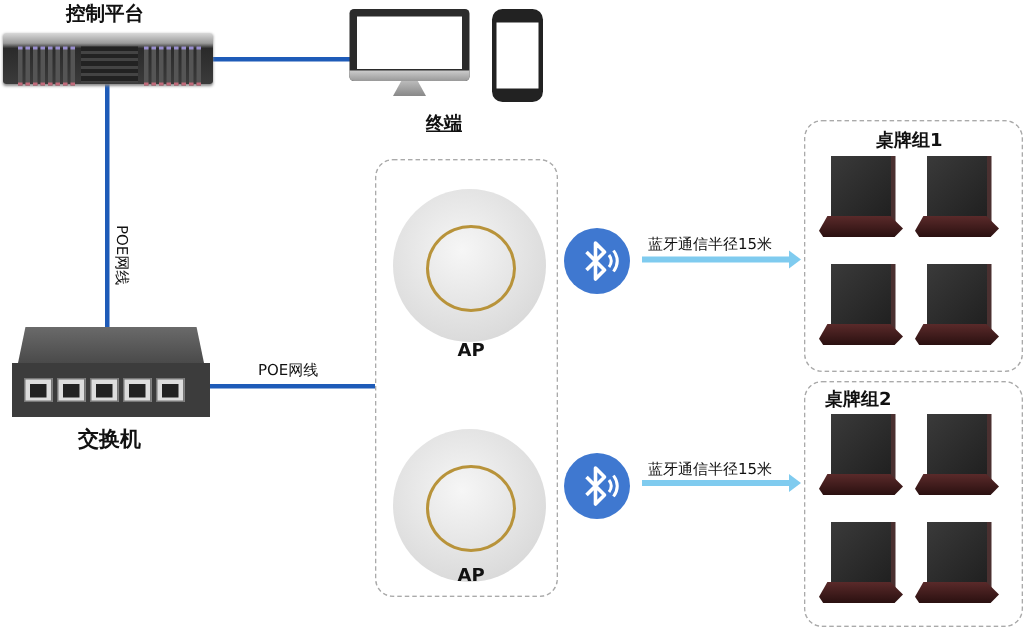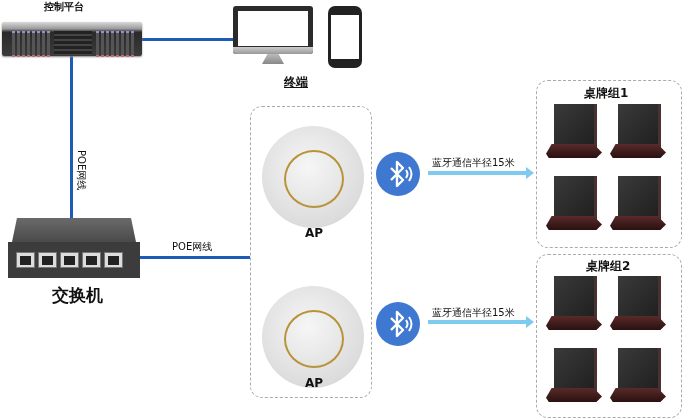--- a/index.html
+++ b/index.html
@@ -38,21 +38,21 @@
   .sign .panel{position:absolute;left:8px;top:0;width:40px;height:44px;background:linear-gradient(135deg,#3a3a3a,#1f1f1f);border-right:3px solid #4a3030;}
   .sign .base{position:absolute;left:0;top:40px;width:56px;height:14px;background:linear-gradient(#5a2a2a,#2a1010);clip-path:polygon(10% 0,85% 0,100% 60%,90% 100%,5% 100%,0 70%);}
 </style>
 </head>
 <body>
 
 <div class="line" style="left:142px;top:38px;width:92px;height:3px;"></div>
 <div class="line" style="left:70px;top:56px;width:3px;height:162px;"></div>
 <div class="line" style="left:138px;top:256px;width:112px;height:3px;"></div>
 
-<div class="abs label" style="left:44px;top:0;font-size:10px;">控制平台</div>
+<div class="abs label" style="left:44px;top:0;font-size:13px;">控制平台</div>
 <div class="abs server">
   <span class="bay" style="left:10px"></span>
     <span class="bay" style="left:15px"></span>
     <span class="bay" style="left:20px"></span>
     <span class="bay" style="left:25px"></span>
     <span class="bay" style="left:30px"></span>
     <span class="bay" style="left:35px"></span>
     <span class="bay" style="left:40px"></span>
     <span class="bay" style="left:45px"></span>
   <span class="mid"></span>
@@ -91,21 +91,21 @@
         <i></i>
       </span>
     <span class="port" style="left:74px">
         <i></i>
       </span>
     <span class="port" style="left:96px">
         <i></i>
       </span>
   </div>
 </div>
-<div class="abs label" style="left:52px;top:284px;font-size:17px;">交换机</div>
+<div class="abs label" style="left:52px;top:284px;font-size:14px;">交换机</div>
 <div class="abs small" style="left:172px;top:240px;">POE网线</div>
 
 <div class="dash-box" style="left:250px;top:106px;width:120px;height:290px;"></div>
 
 <div class="ap" style="left:262px;top:126px;">
     <div class="ring"></div>
   </div>
 <div class="abs label" style="left:305px;top:226px;">AP</div>
 
 <div class="ap" style="left:262px;top:286px;">
@@ -146,21 +146,21 @@
 <div class="sign" style="left:546px;top:176px;">
     <div class="panel"></div>
     <div class="base"></div>
   </div>
 <div class="sign" style="left:610px;top:176px;">
     <div class="panel"></div>
     <div class="base"></div>
   </div>
 
 <div class="dash-box" style="left:536px;top:254px;width:144px;height:162px;"></div>
-<div class="abs label" style="left:586px;top:258px;">桌牌组2</div>
+<div class="abs label" style="left:550px;top:258px;">桌牌组2</div>
 <div class="sign" style="left:546px;top:276px;">
     <div class="panel"></div>
     <div class="base"></div>
   </div>
 <div class="sign" style="left:610px;top:276px;">
     <div class="panel"></div>
     <div class="base"></div>
   </div>
 <div class="sign" style="left:546px;top:348px;">
     <div class="panel"></div>

